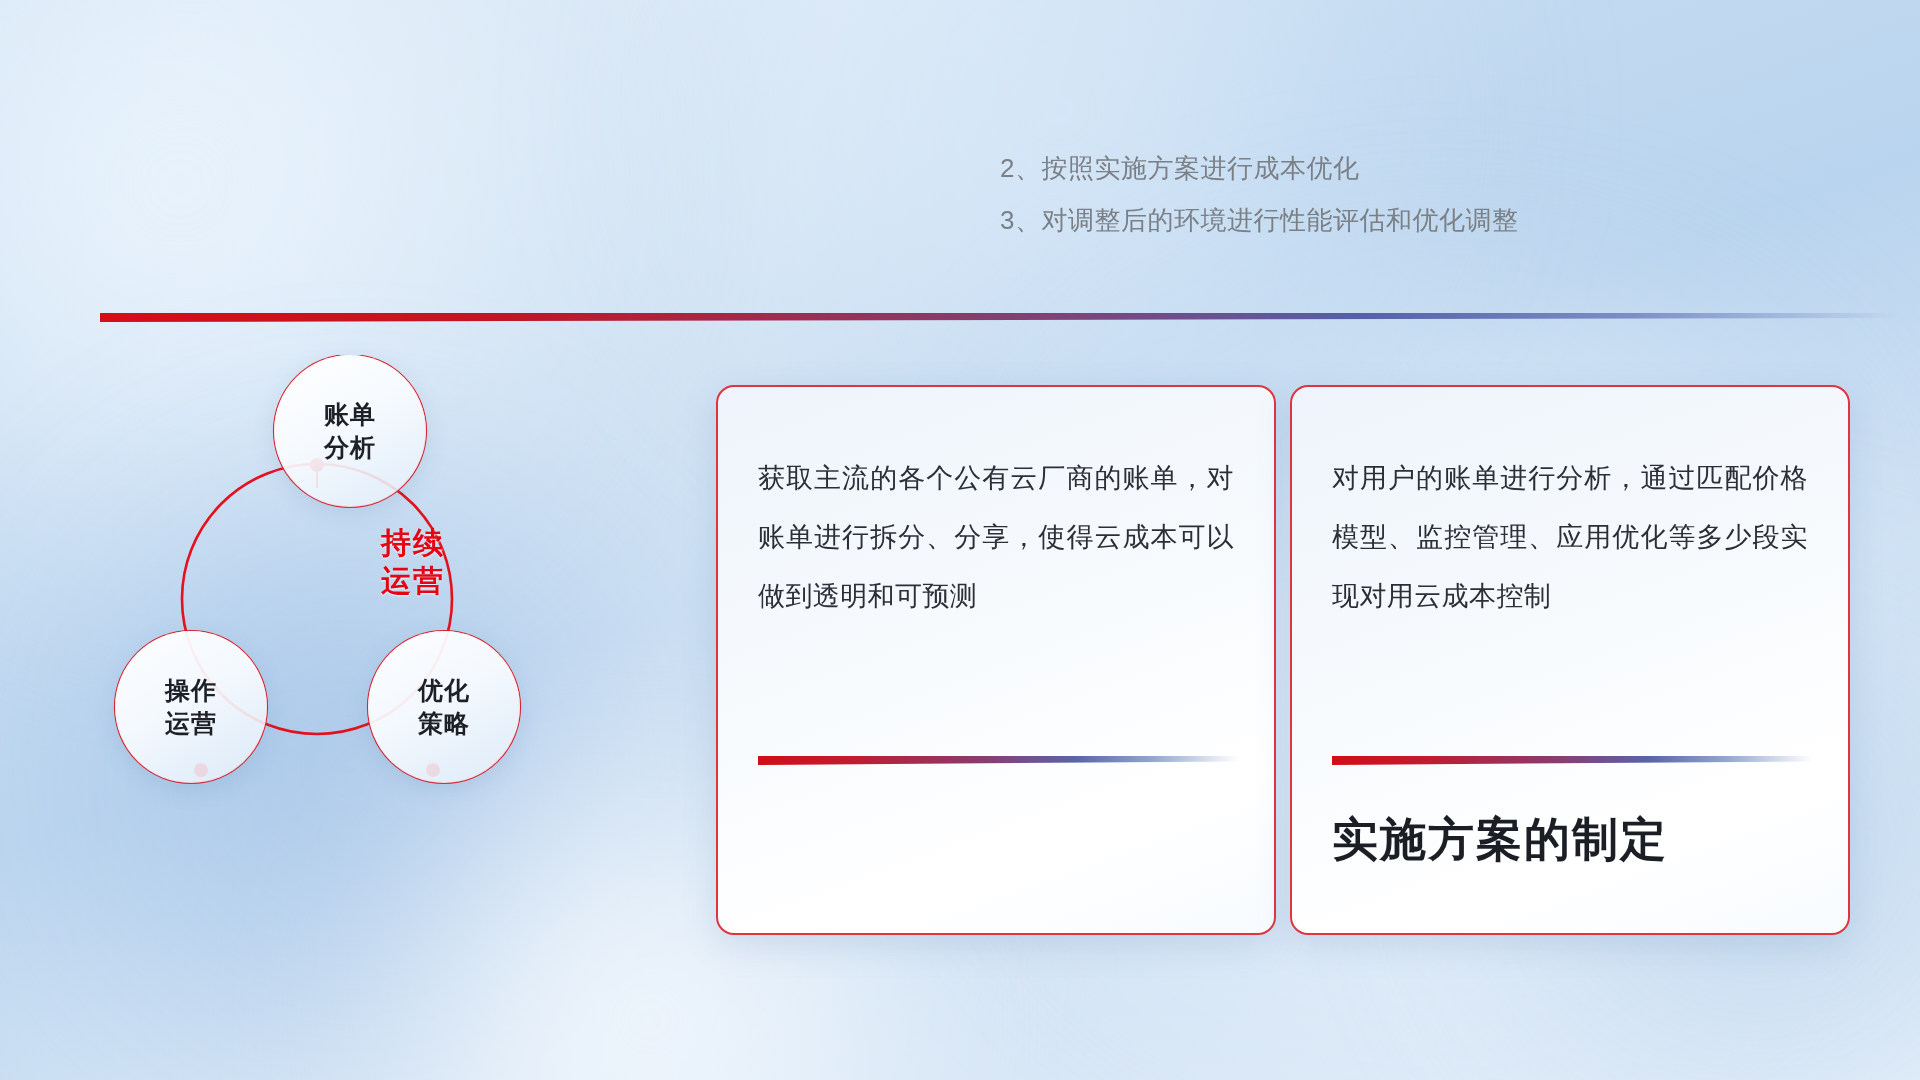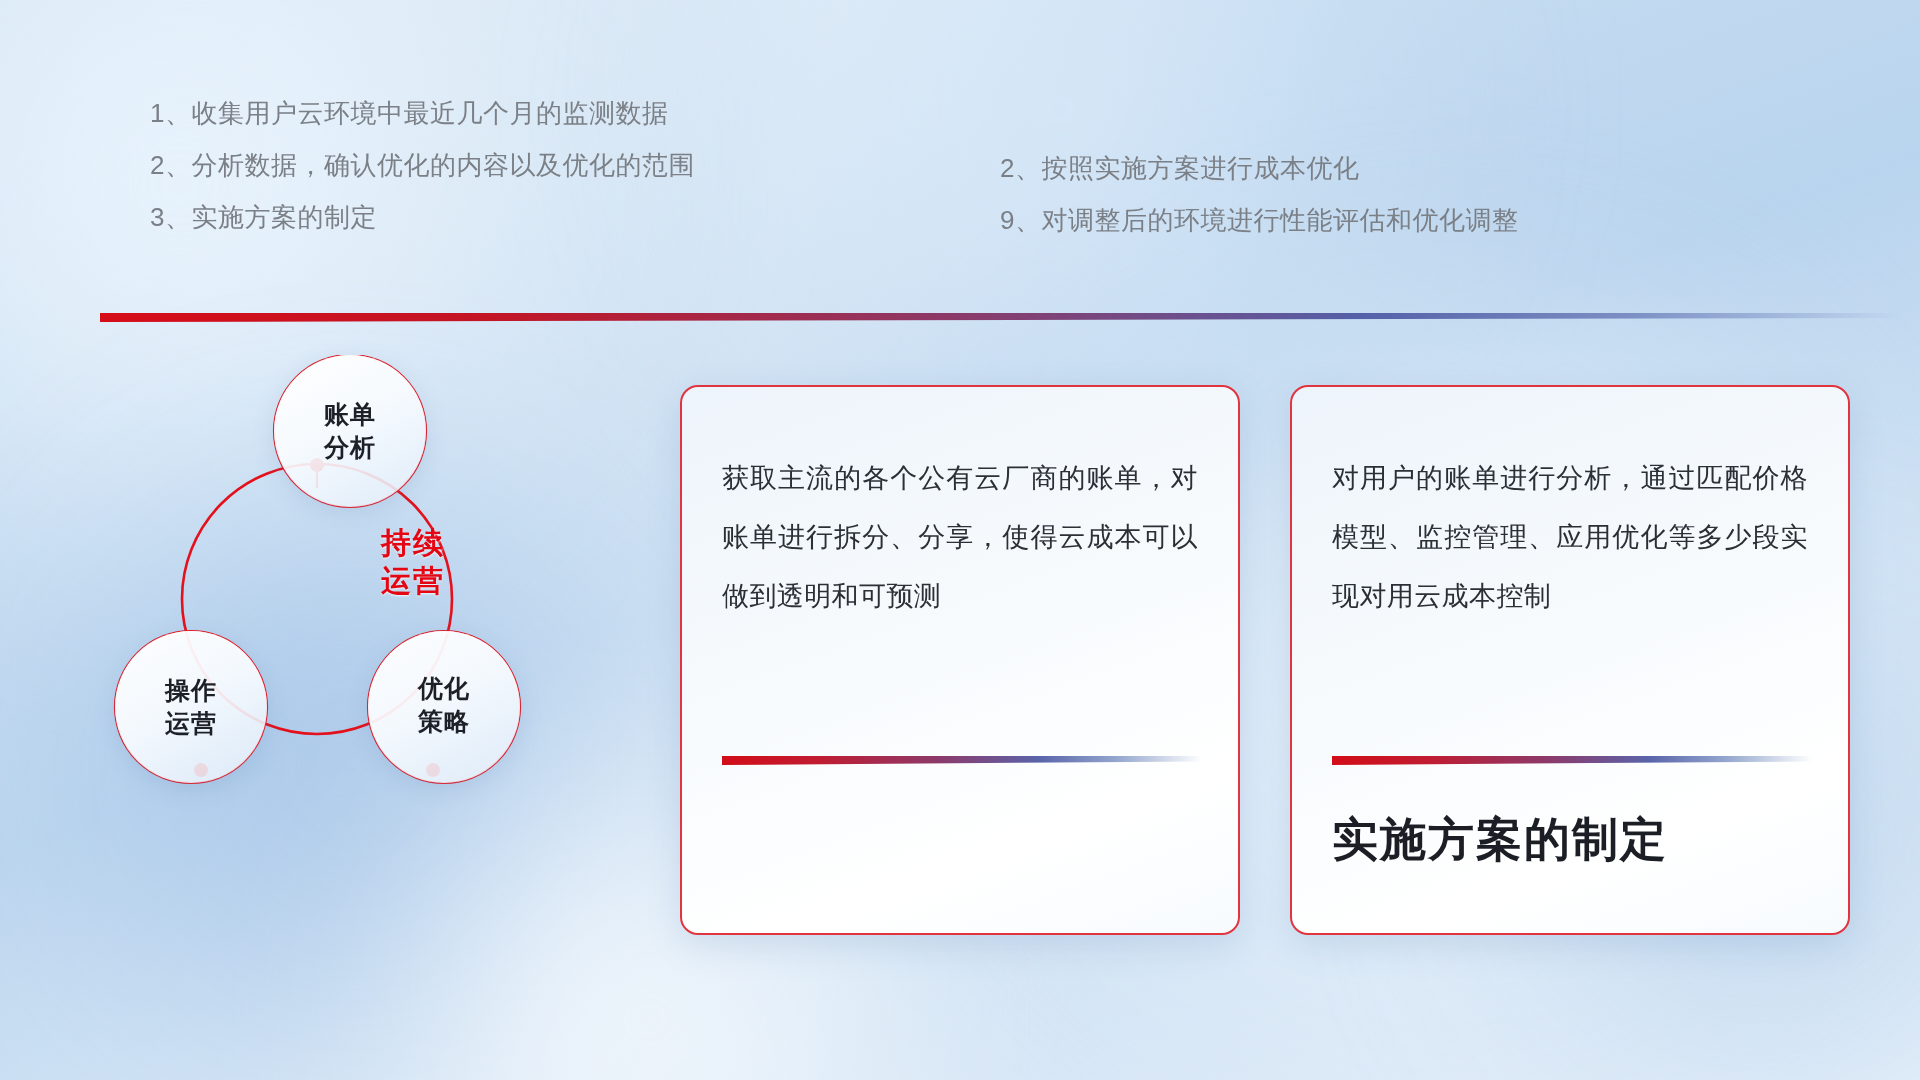--- a/index.html
+++ b/index.html
@@ -49,38 +49,38 @@
   .bubble{
     position:absolute;border-radius:50%;
     background:linear-gradient(150deg,rgba(255,255,255,.97) 0%,rgba(249,252,255,.92) 45%,rgba(226,238,250,.85) 100%);
     box-shadow:0 6px 22px rgba(90,130,175,.18), inset 0 1px 3px rgba(255,255,255,.9);
     display:flex;align-items:center;justify-content:center;
     text-align:left;color:#1d2026;font-weight:bold;
     font-size:25px;line-height:1.32;letter-spacing:1px;
   }
   .bubble-top{width:152px;height:152px;left:179px;top:0px;}
   .bubble-bl{width:152px;height:152px;left:20px;top:276px;}
-  .bubble-br{width:152px;height:152px;left:273px;top:276px;font-family:Liberation Mono, monospace;}
+  .bubble-br{width:152px;height:152px;left:273px;top:276px;}
   .venn-center{
     position:absolute;left:160px;top:169px;width:190px;
     text-align:right;color:#e40613;font-weight:bold;
     font-size:30px;line-height:1.25;letter-spacing:2px;
     text-shadow:0 1px 2px rgba(255,255,255,.8);
   }
 
   
   .card{
     position:absolute;top:385px;width:560px;height:550px;
     border:2px solid #e0343f;border-radius:18px;
     background:linear-gradient(160deg,#eef4fb 0%,#f6fafd 42%,#ffffff 78%,#f7fbfe 100%);
     box-shadow:0 10px 34px rgba(80,120,170,.17);
     box-sizing:border-box;
     padding:62px 40px 0 40px;
   }
-  .card-1{left:680px;}
+  .card-1{left:716px;}
   .card-2{left:1290px;}
   .card-body{
     color:#2b2f36;font-size:27px;line-height:2.18;
     letter-spacing:.4px;text-align:justify;text-align-last:left;
   }
   .card-rule{
     position:absolute;left:40px;bottom:168px;width:480px;height:9px;
     background:linear-gradient(90deg,#d20d18 0%,#c01c31 20%,#8c3a6b 45%,#5a64aa 66%,#93a6ce 82%,rgba(175,193,222,0) 100%);
     clip-path:polygon(0 0,100% 0,100% 60%,0 100%);
   }
@@ -96,29 +96,24 @@
 
   <div class="bg-base"></div>
   <div class="bg-blob blob-a"></div>
   <div class="bg-blob blob-c"></div>
   <div class="bg-blob blob-d"></div>
   <div class="bg-blob blob-b"></div>
   <div class="bg-blob blob-e"></div>
   <div class="bg-blob blob-f"></div>
   <div class="bg-sheen"></div>
 
-  <div class="list list-left">
-    <div class="row">1、收集用户云环境中最近几个月的监测数据</div>
-    <div class="row">2、分析数据，确认优化的内容以及优化的范围</div>
-    <div class="row">3、实施方案的制定</div>
-  </div>
 
   <div class="list list-right">
     <div class="row">2、按照实施方案进行成本优化</div>
-    <div class="row">9、对调整后的环境进行性能评估和优化调整</div>
+    <div class="row">3、对调整后的环境进行性能评估和优化调整</div>
   </div>
 
   <div class="top-rule"></div>
 
   <div class="venn">
     <svg width="520" height="470" viewBox="0 0 520 470">
       <circle cx="255" cy="76" r="76" fill="none" stroke="#e0202c" stroke-width="2.2"></circle>
       <circle cx="96" cy="352" r="76" fill="none" stroke="#e0202c" stroke-width="2.2"></circle>
       <circle cx="349" cy="352" r="76" fill="none" stroke="#e0202c" stroke-width="2.2"></circle>
       <circle cx="222" cy="244" r="135" fill="none" stroke="#e4111d" stroke-width="2.6"></circle>

